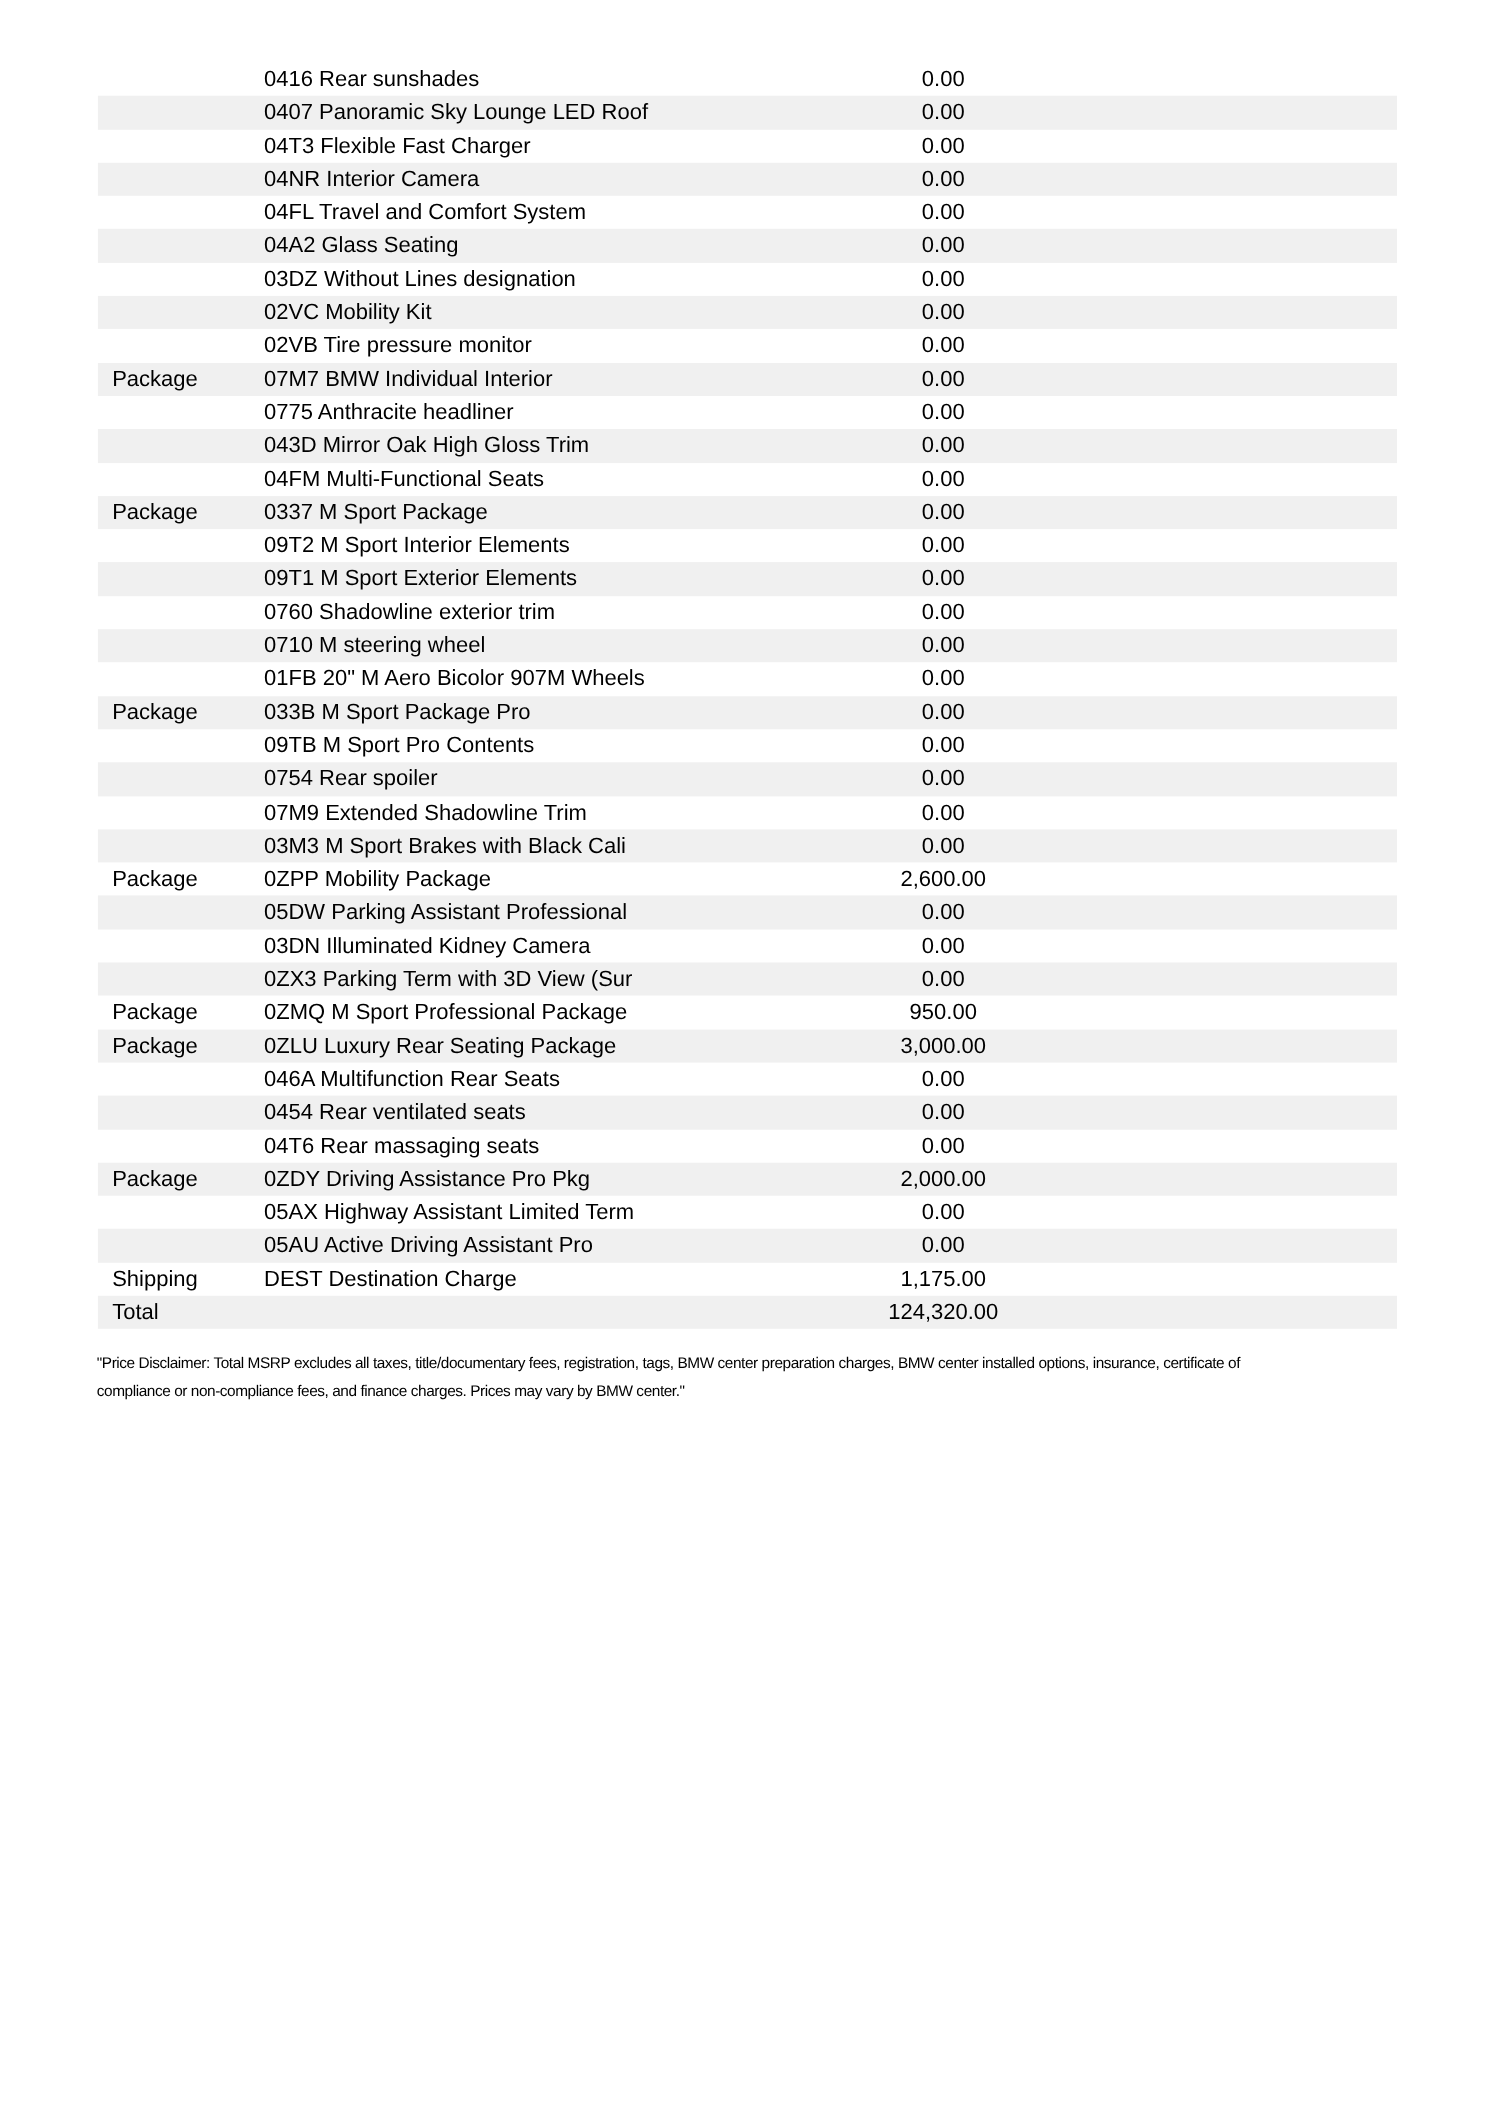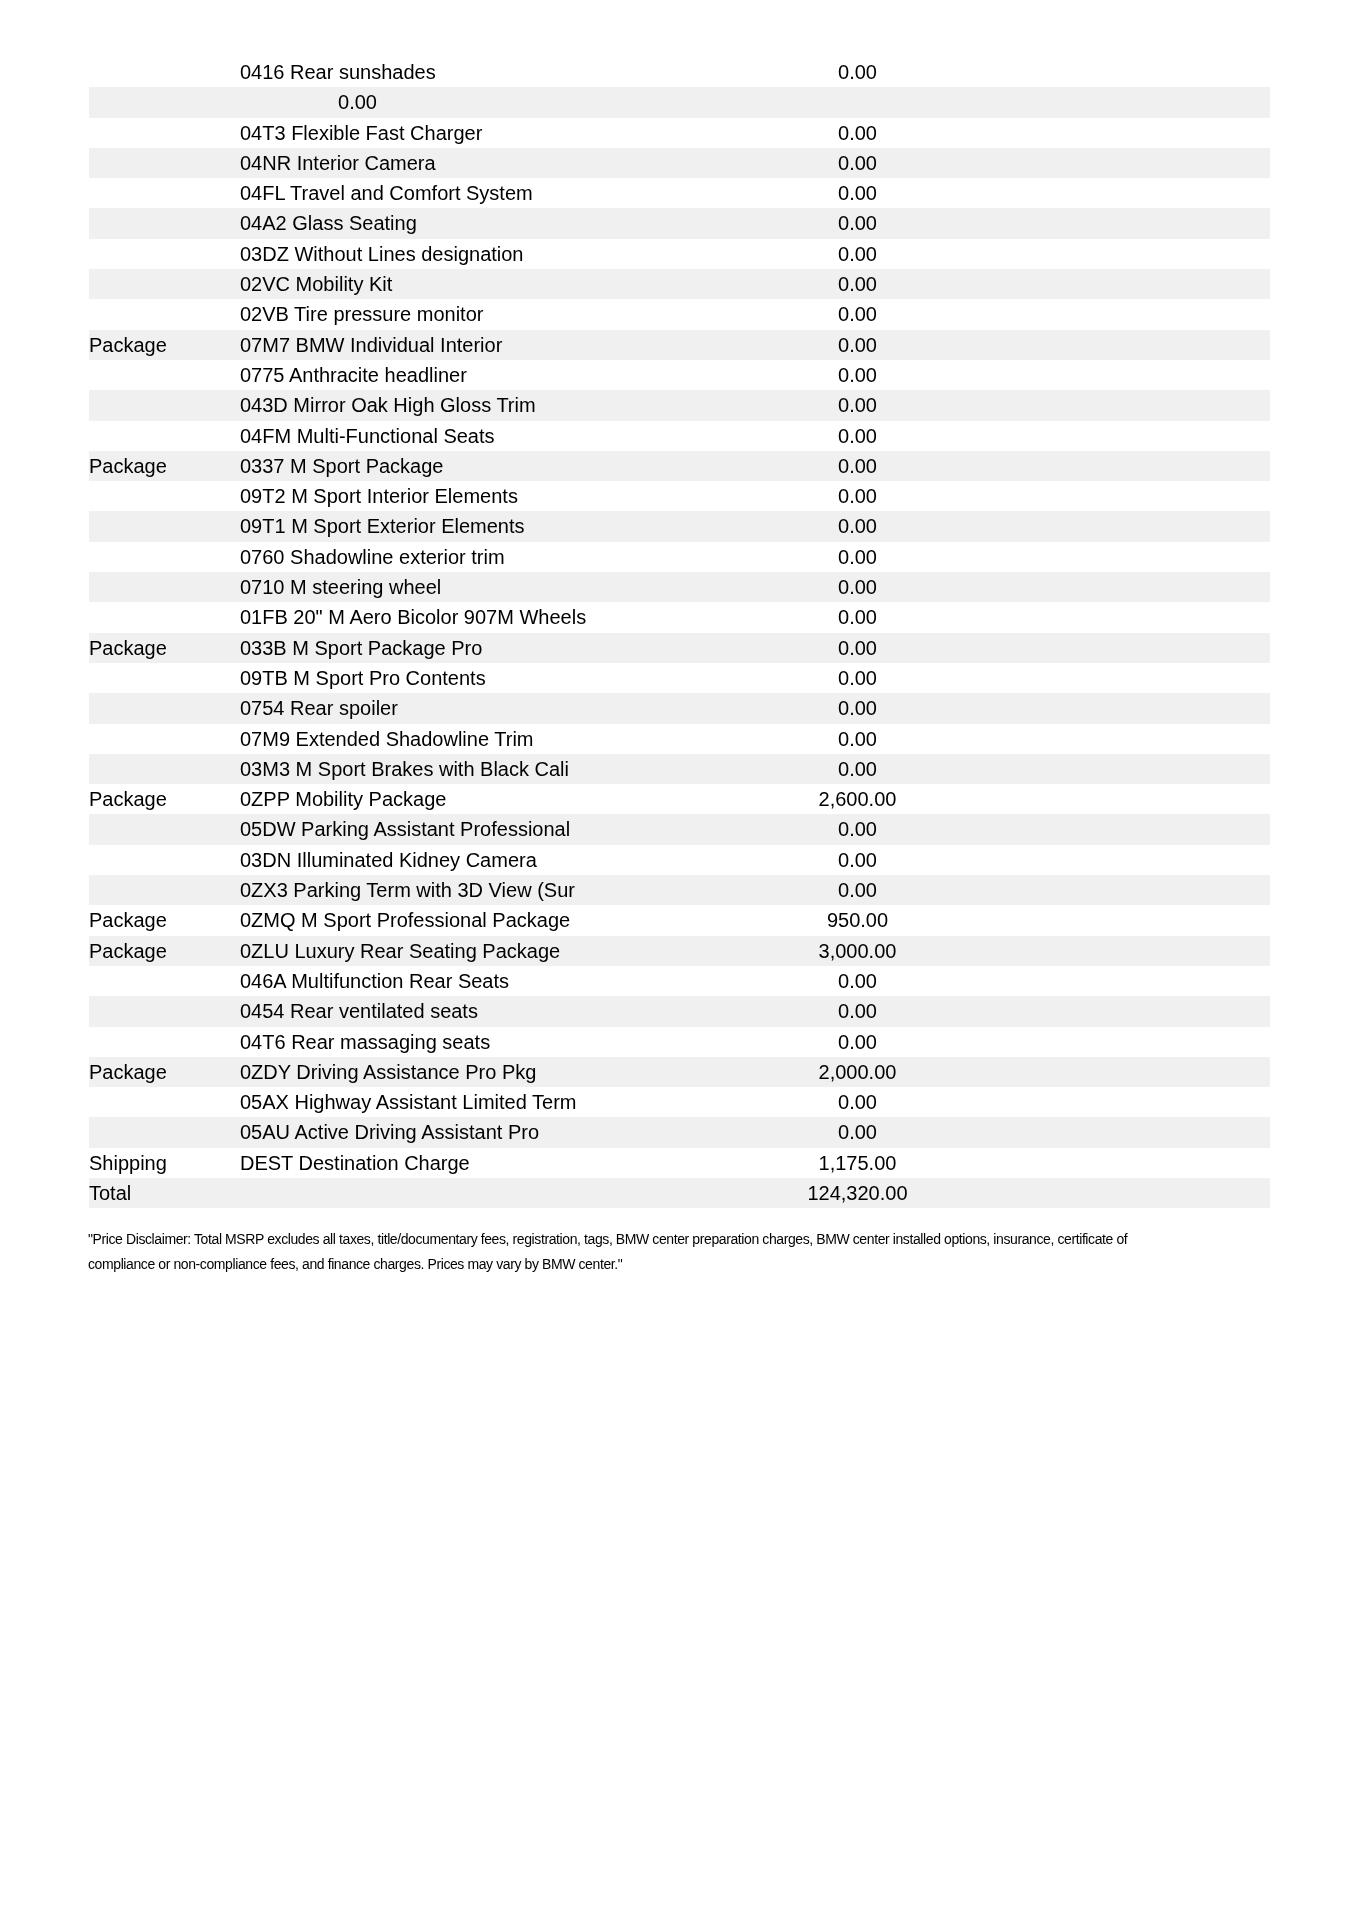--- a/index.html
+++ b/index.html
@@ -24,20 +24,21 @@
     display: flex;
     align-items: center;
     height: 30.3px;
     font-size: 20px;
     line-height: 30.3px;
     white-space: nowrap;
   }
   .row:nth-child(even) { background: #f0f0f0; }
   .cell-category {
     width: 151px;
+    padding-left: 13px;
     flex: 0 0 auto;
   }
   .cell-item {
     width: 500px;
     flex: 0 0 auto;
     overflow: hidden;
   }
   .cell-price {
     width: 235px;
     flex: 0 0 auto;
@@ -61,20 +62,21 @@
 
   <div class="options-table">
       <div class="row">
     <div class="cell-category"></div>
     <div class="cell-item">0416 Rear sunshades</div>
     <div class="cell-price">0.00</div>
     <div class="cell-filler"></div>
   </div>
       <div class="row">
     <div class="cell-category"></div>
+    <div class="cell-item">0407 Panoramic Sky Lounge LED Roof</div>
     <div class="cell-price">0.00</div>
     <div class="cell-filler"></div>
   </div>
       <div class="row">
     <div class="cell-category"></div>
     <div class="cell-item">04T3 Flexible Fast Charger</div>
     <div class="cell-price">0.00</div>
     <div class="cell-filler"></div>
   </div>
       <div class="row">

